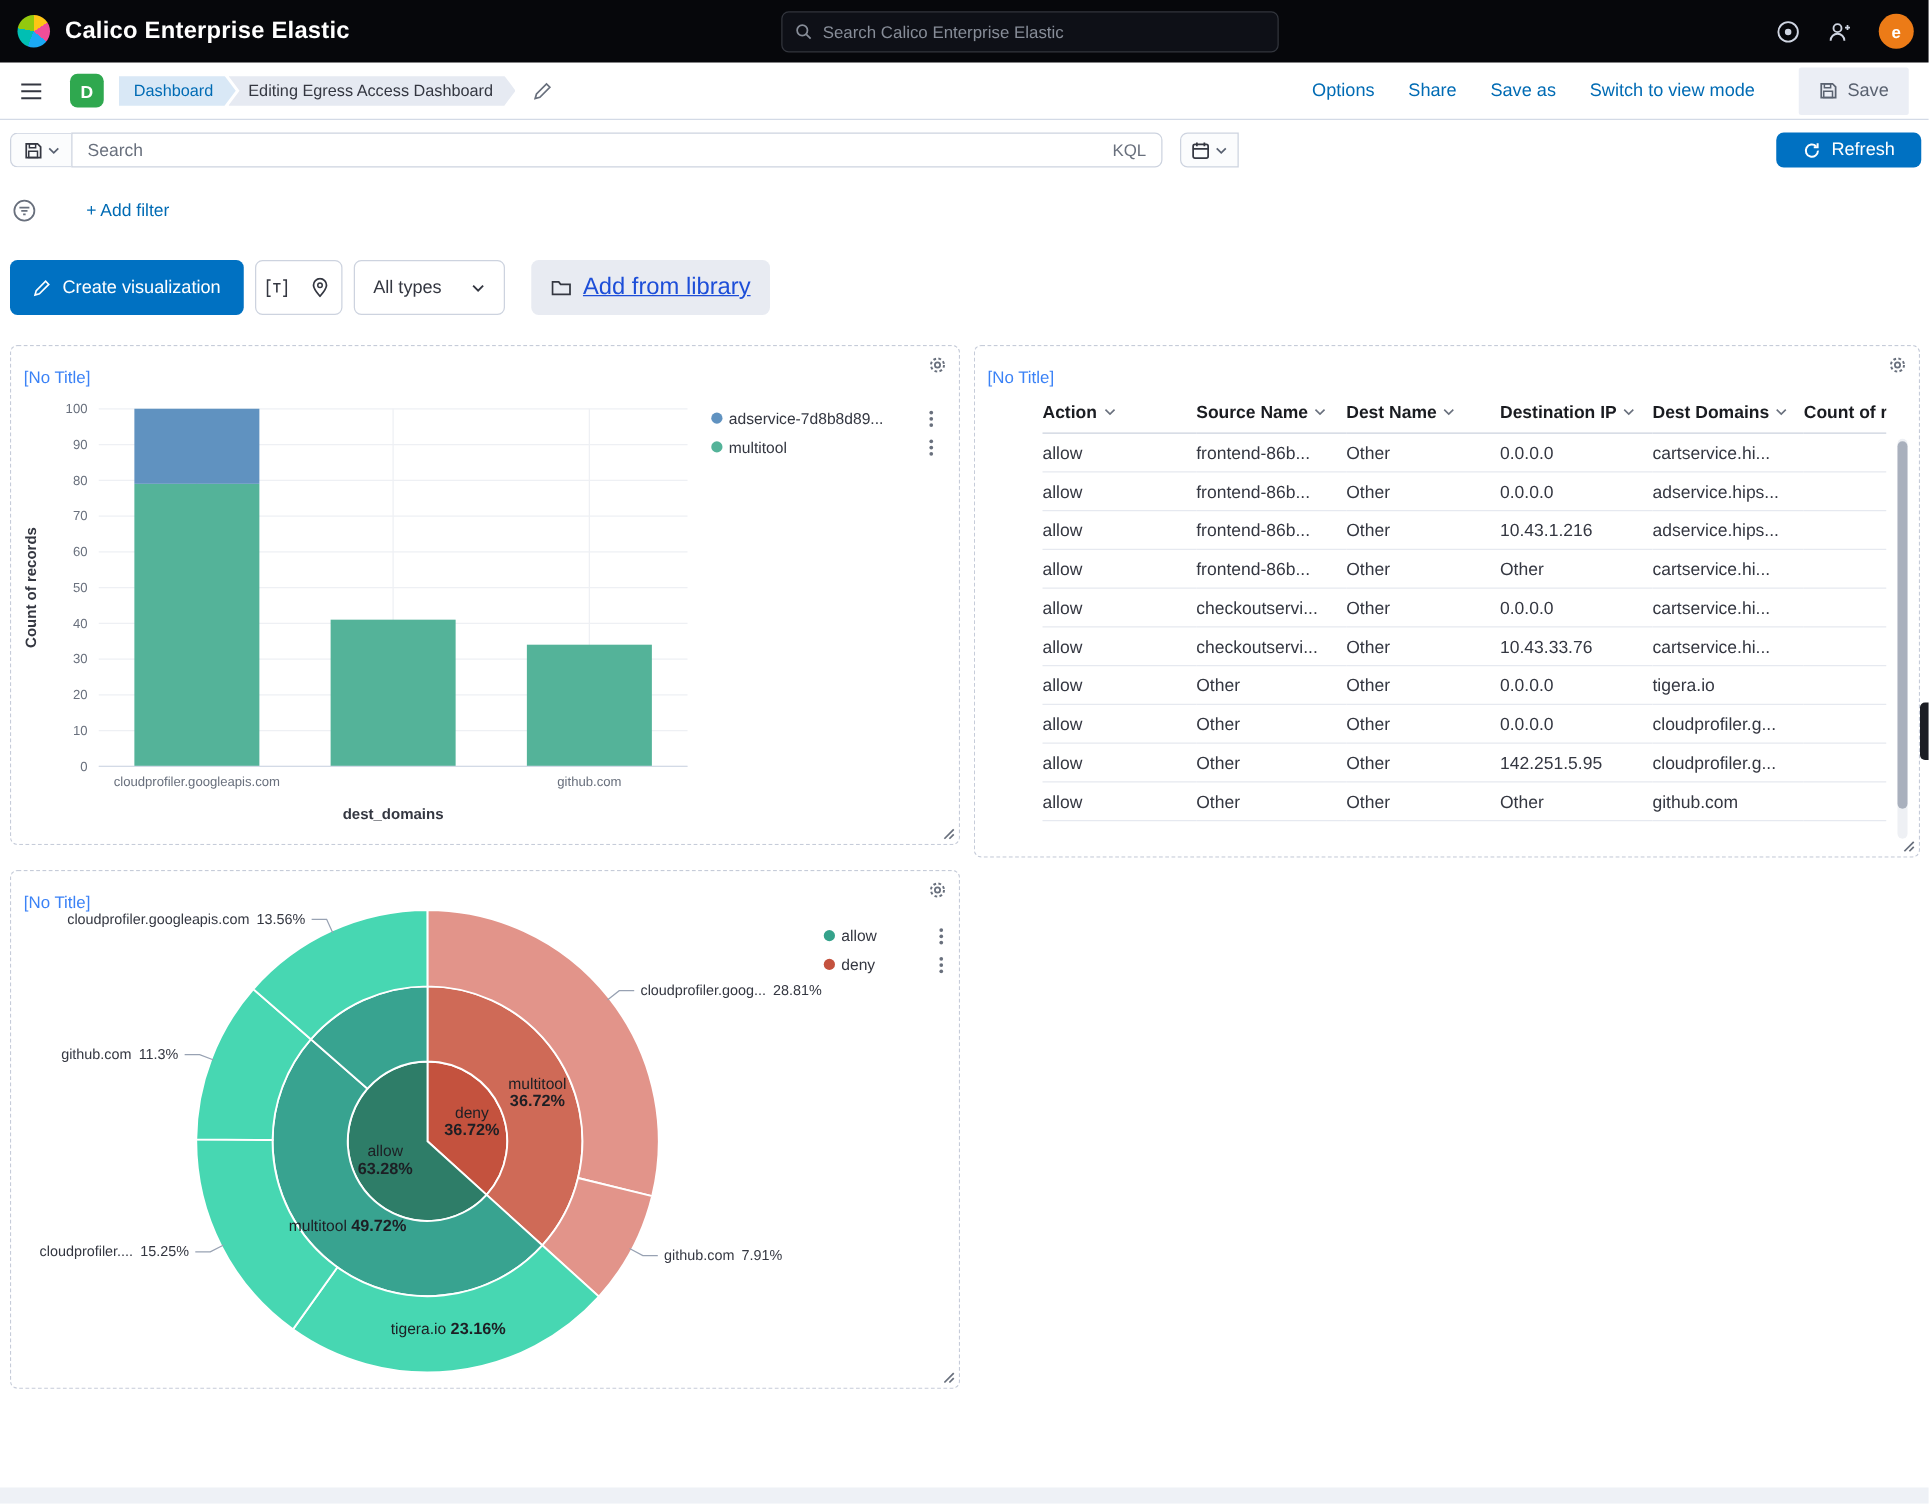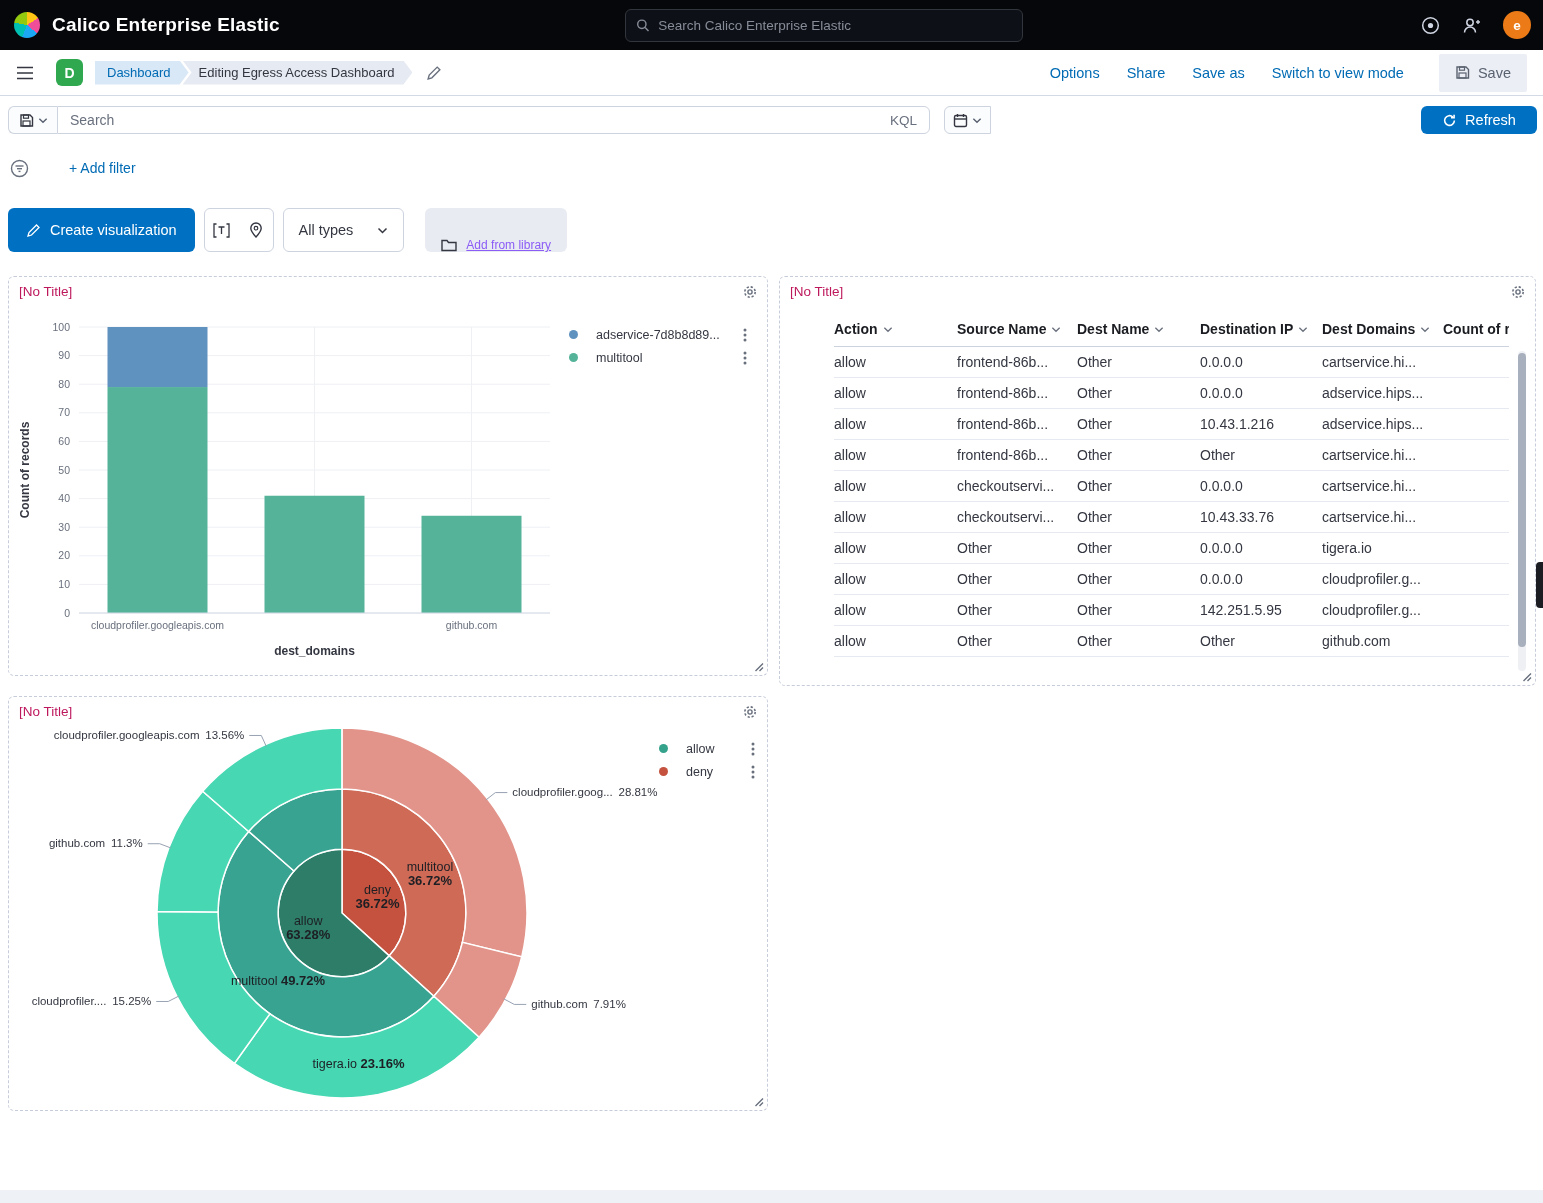--- a/index.html
+++ b/index.html
@@ -44,36 +44,36 @@
   
   .filter-row{position:absolute;top:158px;left:10px;height:20px;display:flex;align-items:center;}
   .add-filter{margin-left:40px;color:#006bb4;font-size:14px;cursor:pointer;}
 
   
   .toolbar{position:absolute;top:208px;left:8px;height:44px;display:flex;align-items:stretch;gap:9px;}
   .cv-btn{background:#0071c2;border-radius:6px;color:#fff;font-size:14.5px;font-weight:500;display:flex;align-items:center;gap:9px;padding:0 18px;cursor:pointer;}
   .icon-pair{border:1px solid #cdd3df;border-radius:6px;background:#fff;display:flex;align-items:center;}
   .icon-pair .ibtn{width:34px;height:100%;display:flex;align-items:center;justify-content:center;cursor:pointer;}
   .types-btn{border:1px solid #cdd3df;border-radius:6px;background:#fff;display:flex;align-items:center;gap:24px;padding:0 15px;font-size:14.5px;color:#343741;cursor:pointer;}
-  .lib-btn{margin-left:12px;background:#e8ebf2;border-radius:6px;display:flex;align-items:flex-end;gap:9px;padding:0 16px;font-size:12px;color:#8b5cf6;cursor:pointer;}
+  .lib-btn{margin-left:12px;background:#e8ebf2;border-radius:6px;display:flex;align-items:center;gap:9px;padding:0 16px;font-size:19px;color:#1d4ed8;cursor:pointer;}
   .lib-btn .lbl{text-decoration:underline;}
 
   
   .panel{position:absolute;background:#fff;border:1px dashed #c6ccd9;border-radius:6px;}
-  .p-title{position:absolute;top:7px;left:10px;font-size:13.5px;color:#be185d;cursor:pointer;}
+  .p-title{position:absolute;top:17px;left:10px;font-size:13.5px;color:#3b82f6;cursor:pointer;}
   .p-gear{position:absolute;top:7px;right:9px;cursor:pointer;}
   .p-resize{position:absolute;bottom:3px;right:3px;cursor:nwse-resize;}
 
   #panel-bar{left:8px;top:276px;width:760px;height:400px;}
   #panel-table{left:779px;top:276px;width:757px;height:410px;}
   #panel-pie{left:8px;top:696px;width:760px;height:415px;}
 
   .bar-body{position:absolute;top:36px;left:6px;right:6px;bottom:6px;display:flex;}
   .legend{width:186px;padding:10px 2px 0 6px;display:flex;flex-direction:column;}
-  .legend-row{display:flex;align-items:center;gap:18px;height:23px;cursor:pointer;}
+  .legend-row{display:flex;align-items:center;gap:5px;height:23px;cursor:pointer;}
   .legend-dot{width:9px;height:9px;border-radius:50%;flex:none;}
   .legend-label{font-size:12.5px;color:#343741;flex:1;white-space:nowrap;overflow:hidden;text-overflow:ellipsis;}
   .dots circle{fill:#69707d;}
 
   .pie-legend{position:absolute;top:30px;right:10px;width:104px;display:flex;flex-direction:column;}
   #sunburst{position:absolute;left:0;top:0;}
 
   
   .table-wrap{position:absolute;top:36px;left:14px;right:26px;bottom:8px;overflow:hidden;}
   table{width:100%;border-collapse:collapse;table-layout:fixed;margin-left:40px;}

